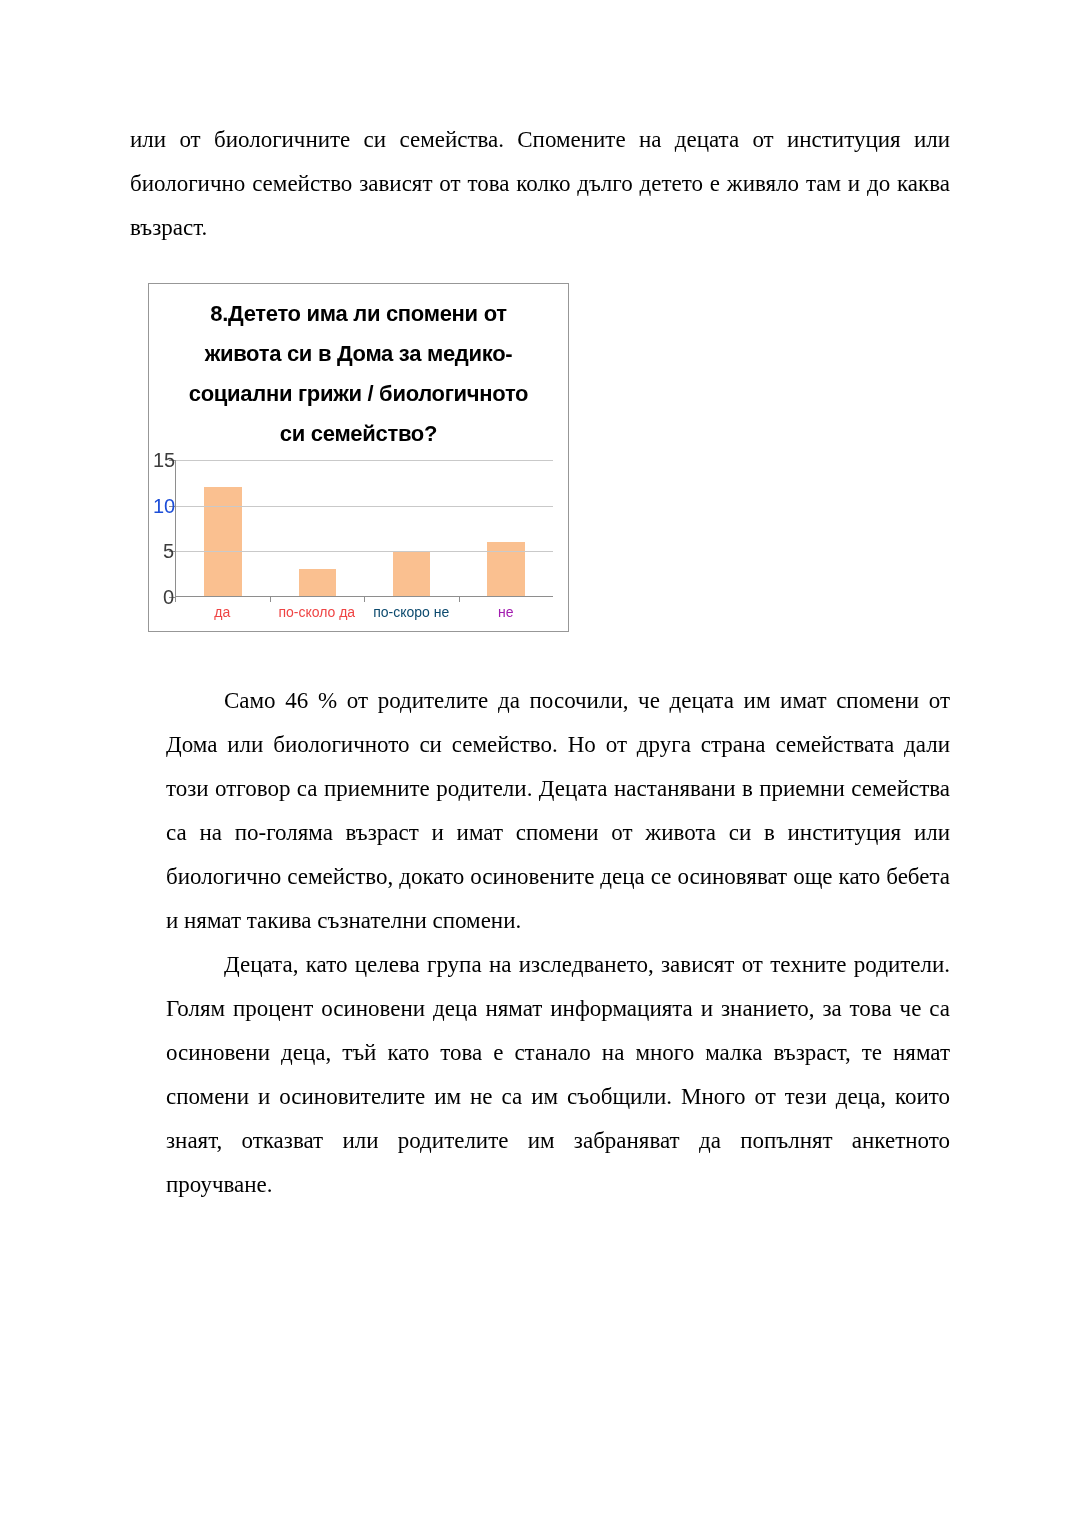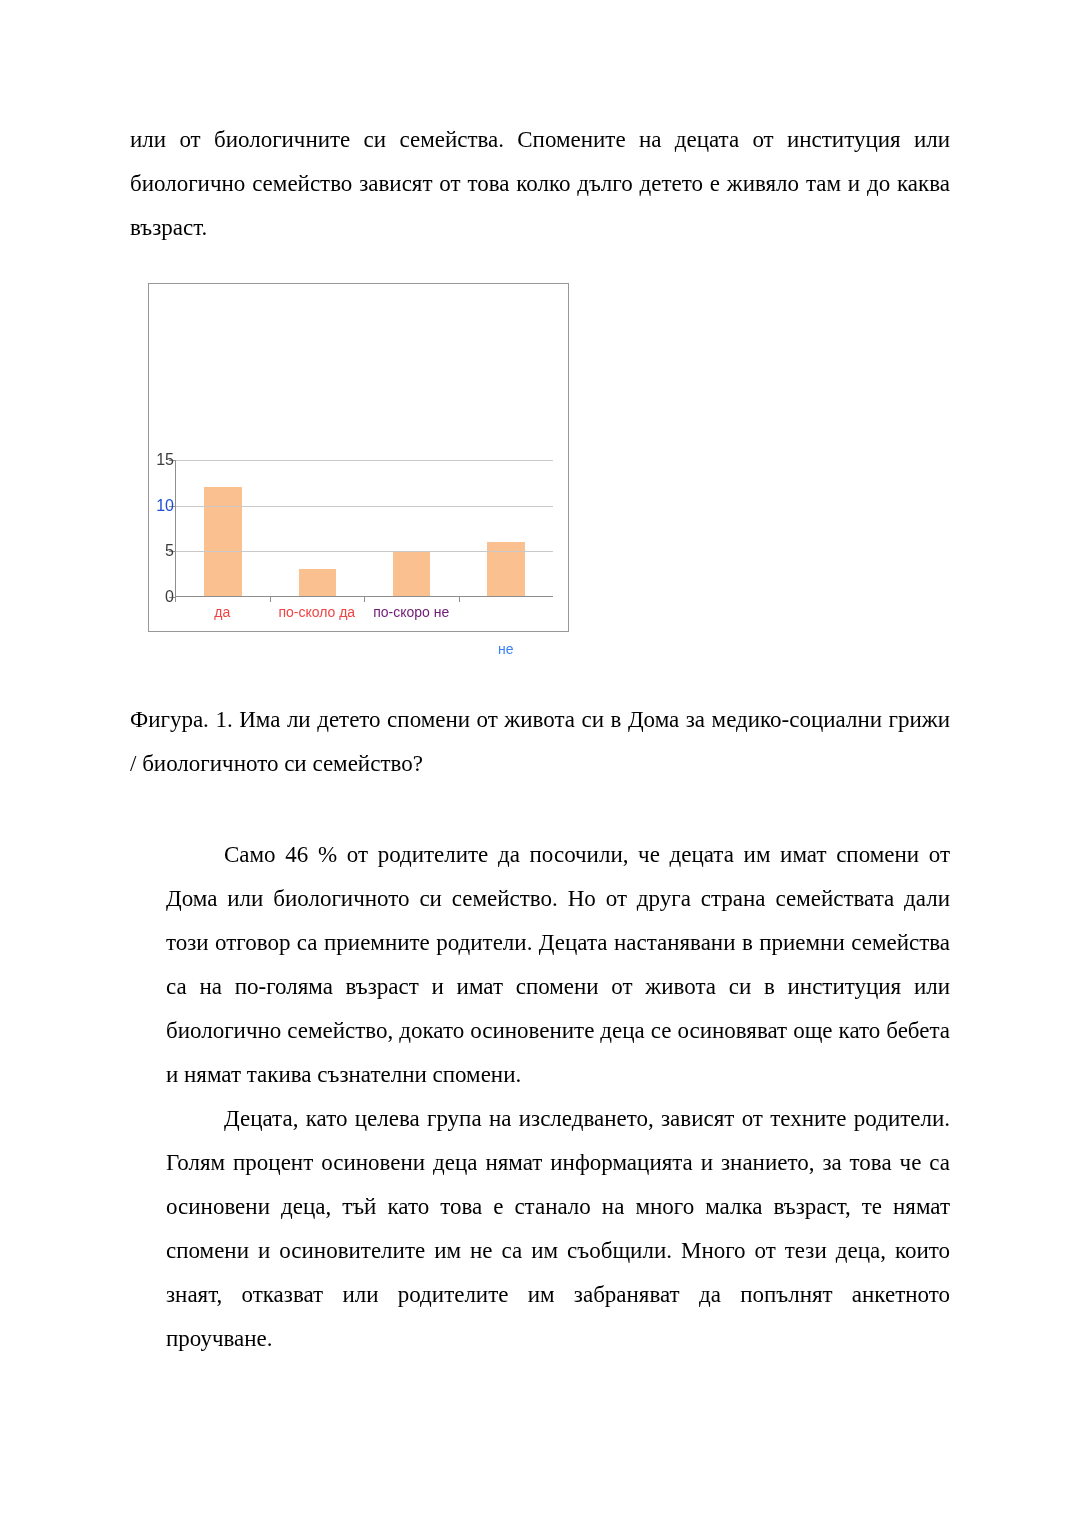--- a/index.html
+++ b/index.html
@@ -59,21 +59,21 @@
   }
   .axis-x {
     position:absolute; left:0; right:0; bottom:0; height:1px;
   }
   .gridline { position:absolute; left:1px; right:0; height:1px; }
   .ytick  { position:absolute; left:-6px; width:6px; height:1px; }
   .ylabel {
     position:absolute; left:-1px; width:21px;
     transform:translate(-100%,-50%);
     text-align:right;
-    font-size:16px; color:#3d3d3d;
+    font-size:20px; color:#3d3d3d;
     white-space:nowrap;
   }
   .bars {
     position:absolute; left:1px; right:0; top:0; bottom:1px;
     display:flex; align-items:flex-end;
   }
   .bar-col { flex:1; display:flex; justify-content:center; align-items:flex-end; height:100%; }
   .bar { width:40%; }
   .xboundary-tick { position:absolute; bottom:-5px; width:1px; height:5px; }
   .xlabels {
@@ -87,20 +87,23 @@
   }
 </style>
 </head>
 <body>
 
 <div class="page">
 
   <p class="body-text">или от биологичните си семейства. Спомените на децата от институция или биологично семейство зависят от това колко дълго детето е живяло там и до каква възраст.</p>
 
   <div class="chart-frame">
+    <div class="chart-title">
+      <span class="chart-title-inner">8.Детето има ли спомени от живота си в Дома за медико-социални грижи / биологичното си семейство?</span>
+    </div>
     <div class="plot">
       <div class="axis-y" style="background: rgb(142, 142, 142);"></div>
       <div class="axis-x" style="background: rgb(142, 142, 142);"></div>
       <div class="bars">
           <div class="bar-col">
             <div class="bar" style="height: 80%; background: rgb(250, 192, 144);"></div>
           </div>
           <div class="bar-col">
             <div class="bar" style="height: 20%; background: rgb(250, 192, 144);"></div>
           </div>
@@ -122,24 +125,23 @@
         <div class="gridline" style="top: 0%; background: rgb(201, 201, 201);"></div>
         <div class="ytick" style="top: calc(0%); background: rgb(142, 142, 142);"></div>
         <div class="ylabel" style="top: 0%; color: rgb(61, 61, 61);">15</div>
         <div class="xboundary-tick" style="left: 25%; background: rgb(142, 142, 142);"></div>
         <div class="xboundary-tick" style="left: 50%; background: rgb(142, 142, 142);"></div>
         <div class="xboundary-tick" style="left: 75%; background: rgb(142, 142, 142);"></div>
       </div>
     <div class="xlabels">
         <div class="xlabel" style="color: #ef4444;">да</div>
         <div class="xlabel" style="color: #ef4444;">по-сколо да</div>
-        <div class="xlabel" style="color: #701a75;">по-скоро не</div>
-        <div class="xlabel" style="color: #3b82f6; margin-top: 37px;">не</div>
+        <div class="xlabel" style="color: #0c4a6e;">по-скоро не</div>
+        <div class="xlabel" style="color: #a21caf;">не</div>
       </div>
   </div>
 
-  <p class="body-text caption">Фигура. 1. Има ли детето спомени от живота си в Дома за медико-социални грижи / биологичното си семейство?</p>
 
   <p class="body-text indent after-caption">Само 46 % от родителите да посочили, че децата им имат спомени от Дома или биологичното си семейство. Но от друга страна семействата дали този отговор са приемните родители. Децата настанявани в приемни семейства са на по-голяма възраст и имат спомени от живота си в институция или биологично семейство, докато осиновените деца се осиновяват още като бебета и нямат такива съзнателни спомени.</p>
 
   <p class="body-text indent">Децата, като целева група на изследването, зависят от техните родители. Голям процент осиновени деца нямат информацията и знанието, за това че са осиновени деца, тъй като това е станало на много малка възраст, те нямат спомени и осиновителите им не са им съобщили. Много от тези деца, които знаят, отказват или родителите им забраняват да попълнят анкетното проучване.</p>
 
 </div>
 
 </body></html>

